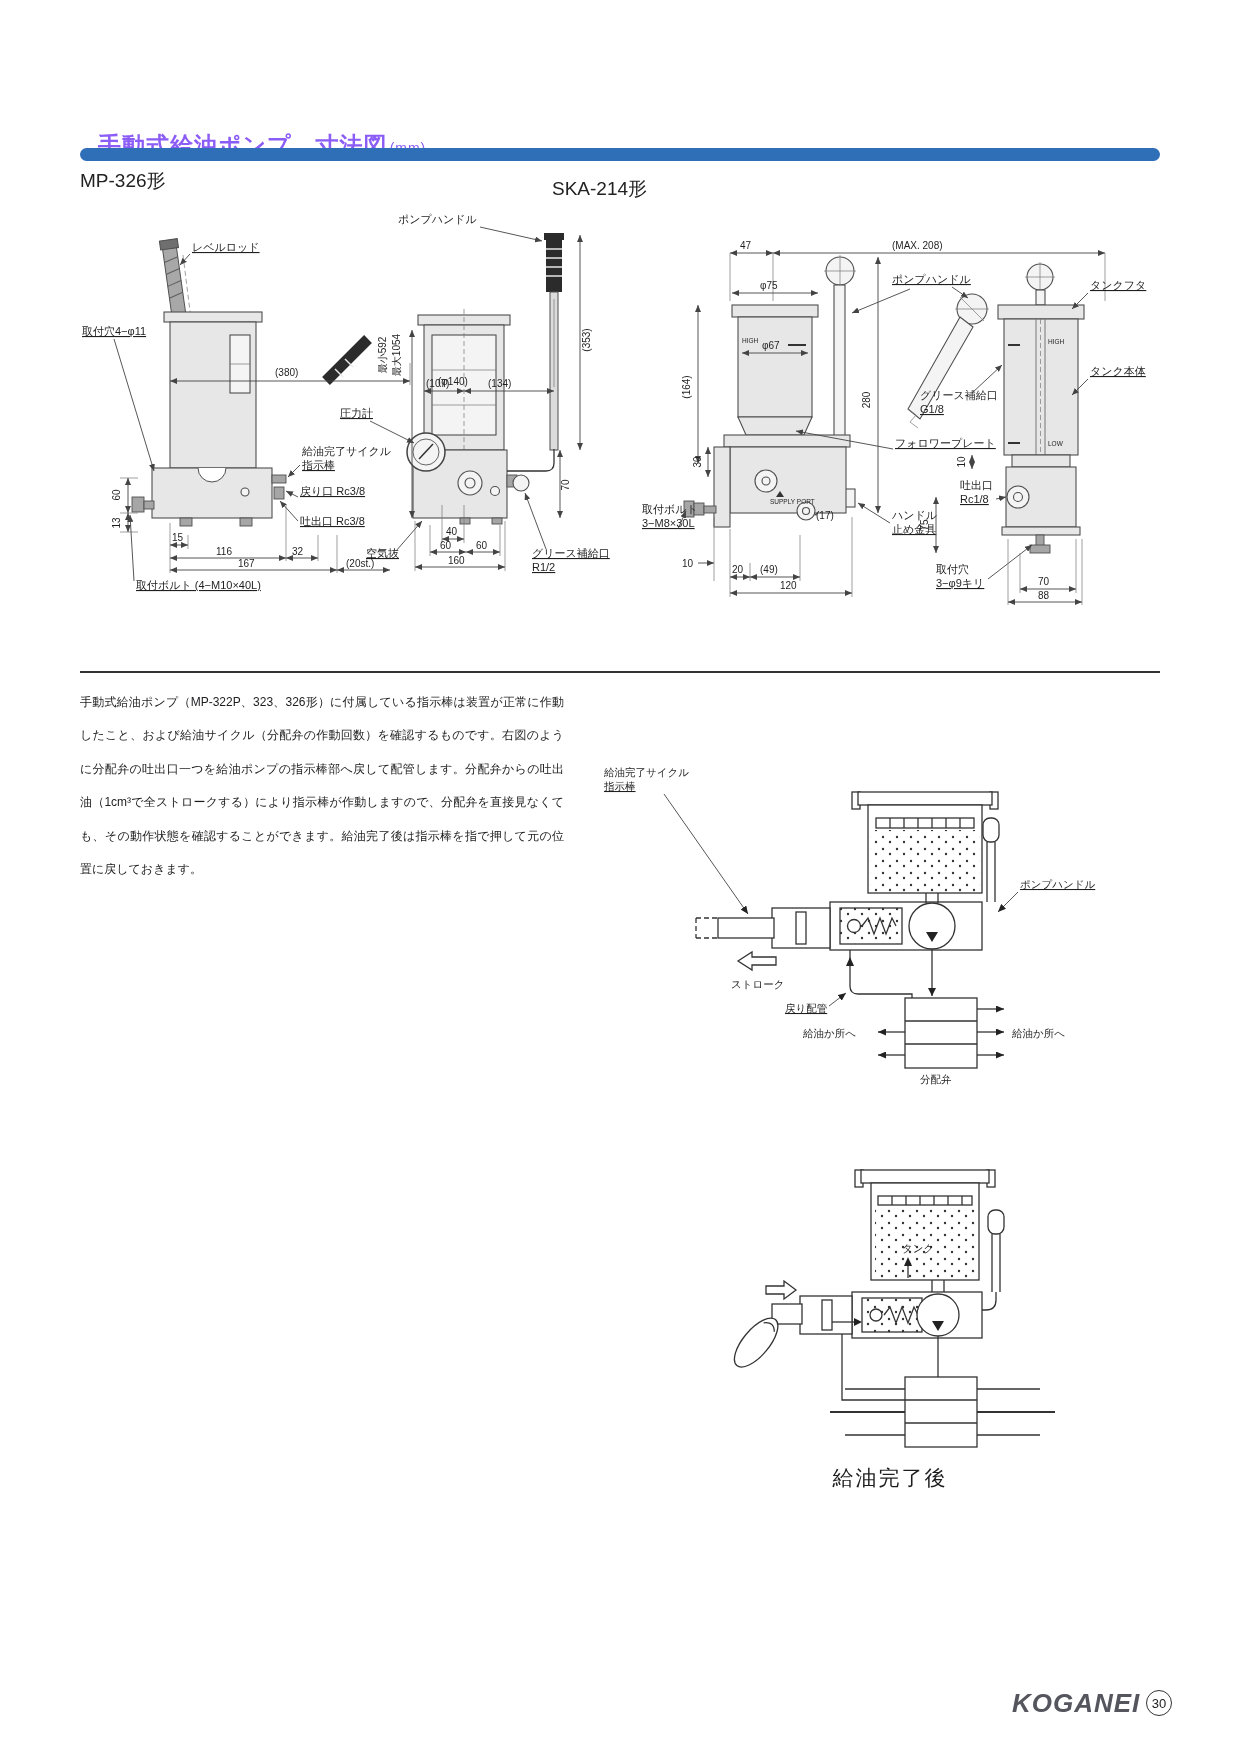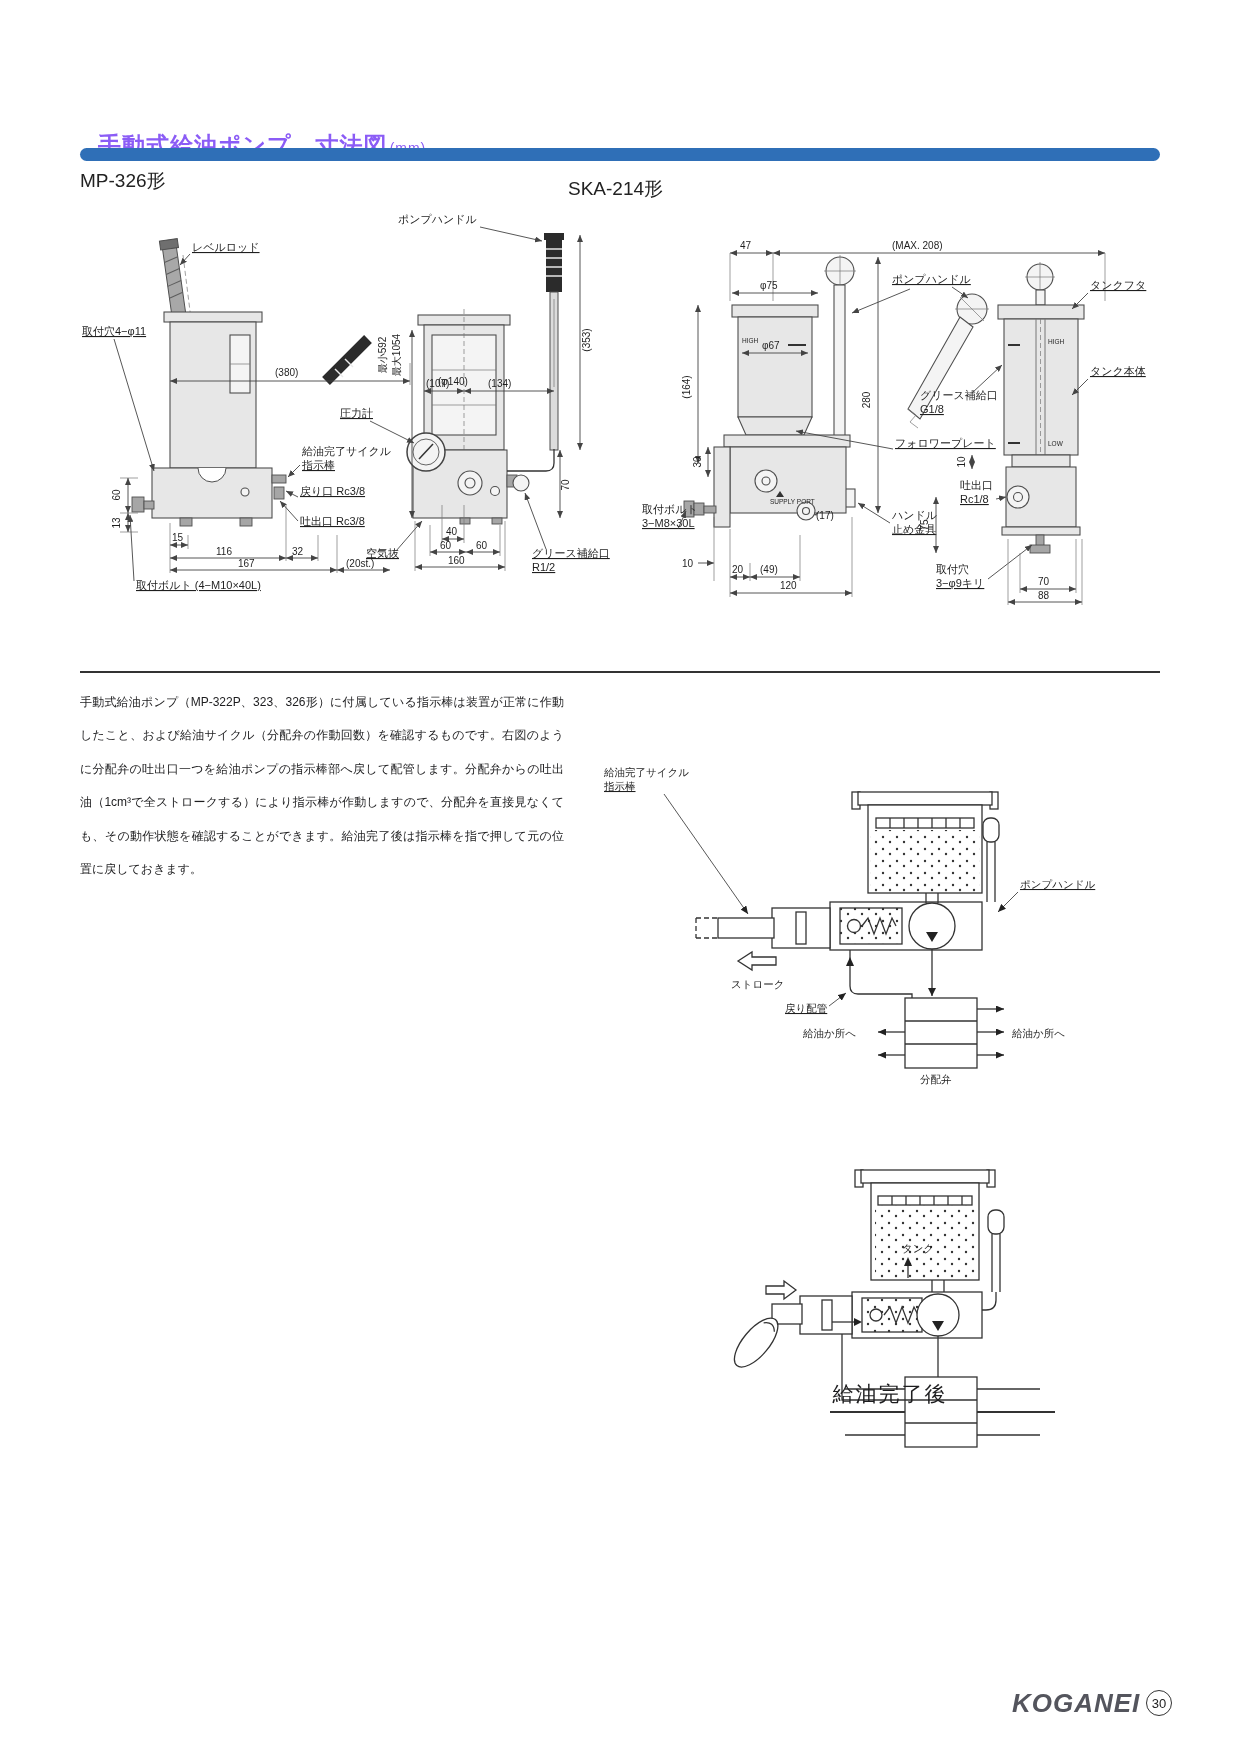--- a/index.html
+++ b/index.html
@@ -35,21 +35,21 @@
 </style>
 </head>
 <body>
 
 <div class="page">
 
   <h1><span>手動式給油ポンプ　寸法図</span><span class="unit">(mm)</span></h1>
   <div class="accent-bar"></div>
 
   <div class="model-label" style="left:80px;top:168px;">MP-326形</div>
-  <div class="model-label" style="left:568px;top:176px;text-align:right;">SKA-214形</div>
+  <div class="model-label" style="left:552px;top:176px;text-align:right;">SKA-214形</div>
 
   <svg class="abs" style="left:80px;top:205px;" width="540" height="400" viewBox="0 0 540 400">
     <defs>
       <marker id="m1a" markerWidth="7" markerHeight="6" refX="7" refY="3" orient="auto-start-reverse" markerUnits="userSpaceOnUse">
         <path d="M0,0L7,3L0,6Z" fill="#444"></path>
       </marker>
     </defs>
 
     <g>
       <line x1="103" y1="50" x2="128" y2="250" class="ex dash"></line>
@@ -486,18 +486,18 @@
       <line x1="285" y1="312" x2="210" y2="312" stroke="#333" stroke-width="2" fill="none"></line>
       <line x1="285" y1="335" x2="225" y2="335" class="ln"></line>
       <line x1="357" y1="289" x2="420" y2="289" class="ln"></line>
       <line x1="357" y1="312" x2="435" y2="312" stroke="#333" stroke-width="2" fill="none"></line>
       <line x1="357" y1="335" x2="420" y2="335" class="ln"></line>
     </g>
     <g>
       <text x="282" y="152" class="tm">タンク</text>
     </g>
   </svg>
-  <div class="caption" style="left:660px;top:1380px;width:460px;">給油完了後</div>
+  <div class="caption" style="left:660px;top:1464px;width:460px;">給油完了後</div>
 
   <div class="logo">KOGANEI</div>
   <div class="pageno">30</div>
 
 </div>
 
 </body></html>

